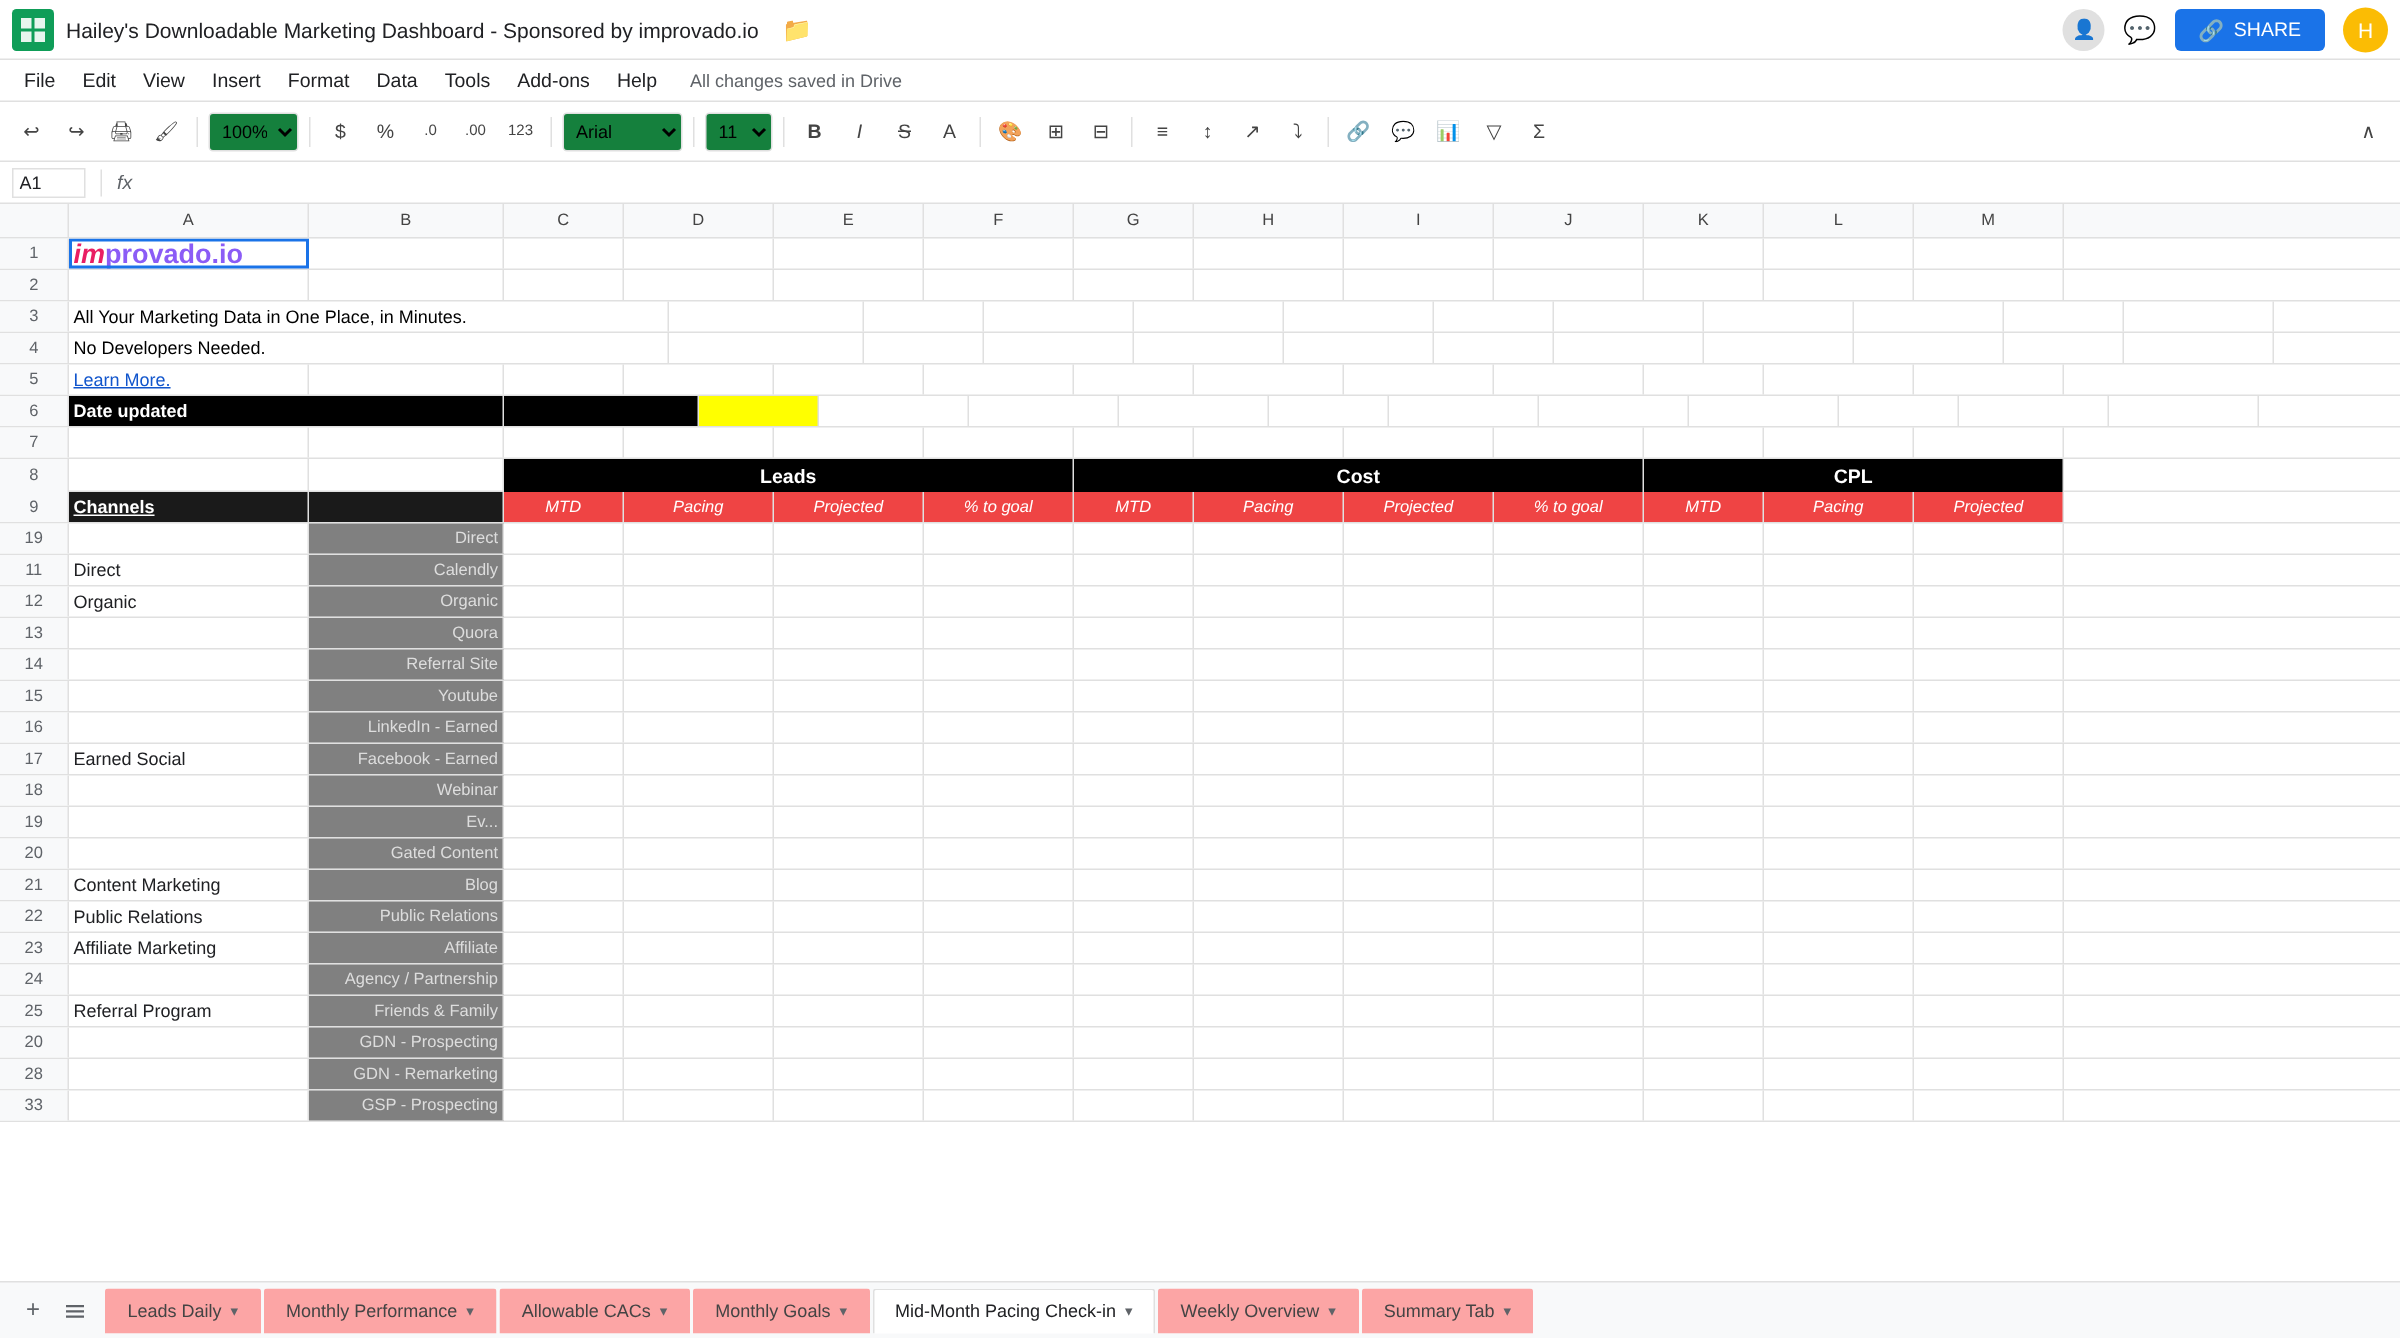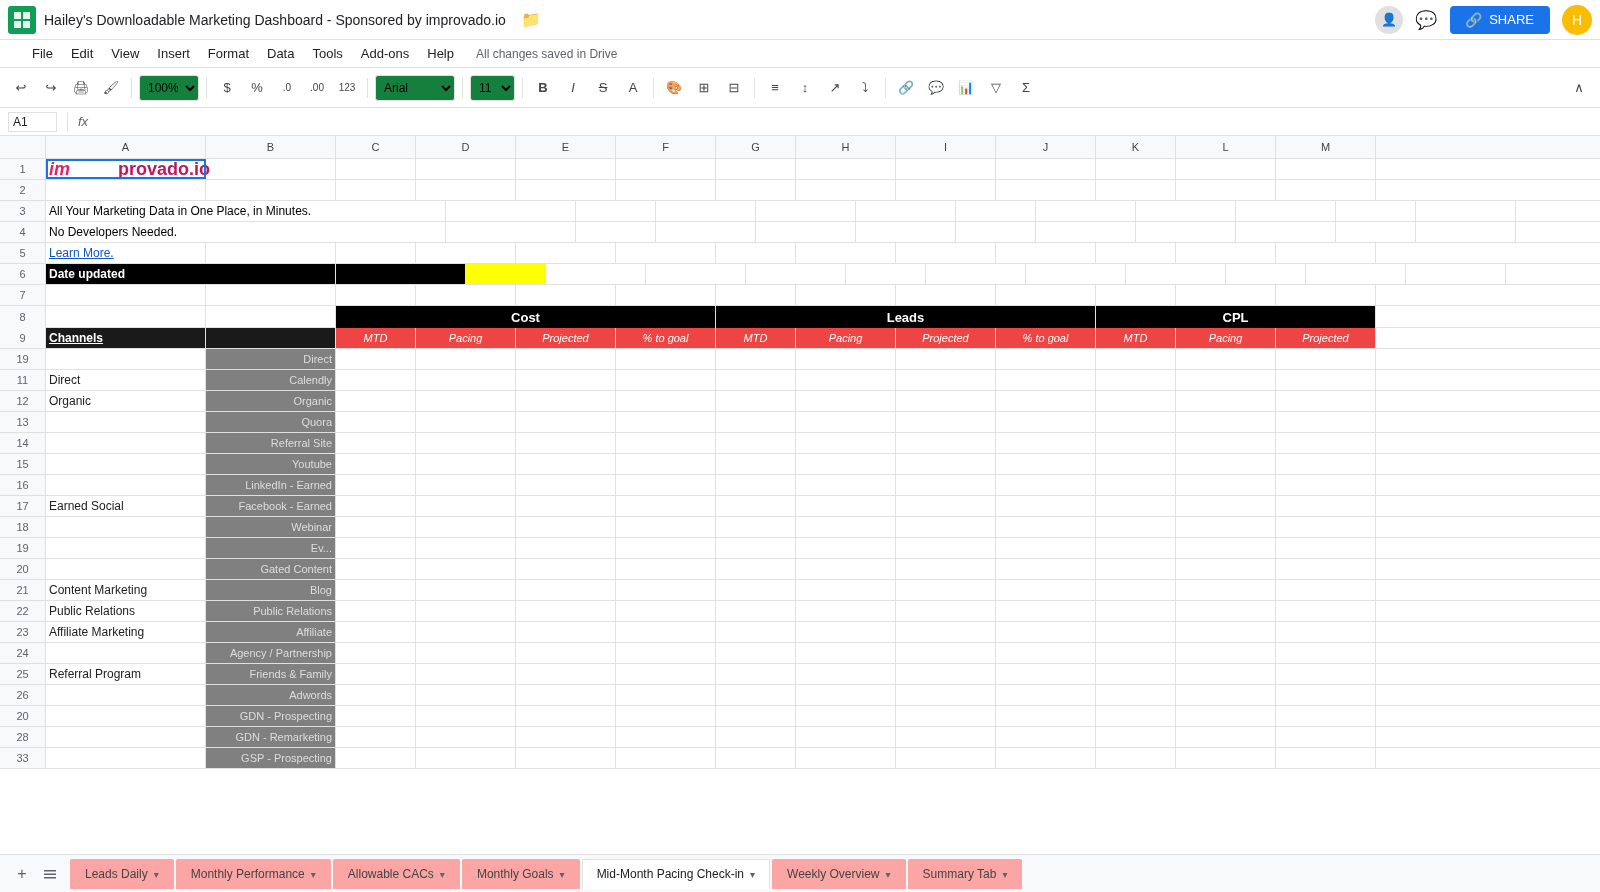--- a/index.html
+++ b/index.html
@@ -20,21 +20,21 @@
     #share-btn {
       background: #1a73e8; color: #fff; border: none; border-radius: 4px;
       padding: 6px 16px; font-size: 13px; cursor: pointer; display: flex; align-items: center; gap: 6px;
     }
     #avatar { width: 30px; height: 30px; border-radius: 50%; background: #fbbc04; display: flex; align-items: center; justify-content: center; color: #fff; font-size: 14px; }
 
     
     #menu-bar {
       display: flex; align-items: center; height: 28px;
       background: #fff; border-bottom: 1px solid #e0e0e0;
-      padding: 0 24px; gap: 2px; font-size: 13px;
+      padding: 0 8px; gap: 2px; font-size: 13px;
     }
     .menu-item { padding: 4px 8px; cursor: pointer; border-radius: 3px; color: #202124; }
     #saved-status { font-size: 12px; color: #5f6368; margin-left: 8px; }
 
     
     #toolbar {
       display: flex; align-items: center; height: 40px;
       background: #fff; border-bottom: 1px solid #e0e0e0;
       padding: 0 8px; gap: 4px;
     }
@@ -246,21 +246,21 @@
   </div>
 
   <div id="grid-container">
     <div id="grid">
 
       <div class="grid-row">
         <div class="row-num">1</div>
         <div class="cell col-a selected" style="overflow:visible;">
           <span style="font-size:18px;font-weight:bold;display:flex;align-items:center;">
             <span style="color:#e91e63;font-style:italic;">im</span>
-              <span style="color:#be185d;margin-left:48px;">provado.io</span>
+              <span style="color:#8b5cf6;">provado.io</span>
           </span>
         </div>
         <div class="cell col-b"></div>
         <div class="cell col-c"></div>
         <div class="cell col-d"></div>
         <div class="cell col-e"></div>
         <div class="cell col-f"></div>
         <div class="cell col-g"></div>
         <div class="cell col-h"></div>
         <div class="cell col-i"></div>
@@ -370,23 +370,23 @@
         <div class="cell col-k"></div>
         <div class="cell col-l"></div>
         <div class="cell col-m"></div>
       </div>
 
       <div class="grid-row" style="height:22px;">
         <div class="row-num" style="height:22px;">8</div>
         <div class="cell col-a" style="height:22px;"></div>
         <div class="cell col-b" style="height:22px;"></div>
 
+        <div class="cell cell-header-row" style="width:380px;height:22px;font-size:13px;">Leads</div>
+
         <div class="cell cell-header-row" style="width:380px;height:22px;font-size:13px;">Cost</div>
-
-        <div class="cell cell-header-row" style="width:380px;height:22px;font-size:13px;">Leads</div>
 
         <div class="cell cell-header-row" style="width:280px;height:22px;font-size:13px;">CPL</div>
       </div>
 
       <div class="grid-row">
         <div class="row-num">9</div>
         <div class="cell col-a cell-dark" style="color:#fff;font-weight:bold;text-decoration:underline;">Channels</div>
         <div class="cell col-b cell-dark"></div>
         <div class="cell col-c cell-subheader">MTD</div>
         <div class="cell col-d cell-subheader">Pacing</div>
@@ -666,36 +666,20 @@
         <div class="cell col-f"></div>
         <div class="cell col-g"></div>
         <div class="cell col-h"></div>
         <div class="cell col-i"></div>
         <div class="cell col-j"></div>
         <div class="cell col-k"></div>
         <div class="cell col-l"></div>
         <div class="cell col-m"></div>
       </div>
 
-      <div class="grid-row">
-        <div class="row-num">26</div>
-        <div class="cell col-a"></div>
-        <div class="cell col-b cell-sub">Adwords</div>
-        <div class="cell col-c"></div>
-        <div class="cell col-d"></div>
-        <div class="cell col-e"></div>
-        <div class="cell col-f"></div>
-        <div class="cell col-g"></div>
-        <div class="cell col-h"></div>
-        <div class="cell col-i"></div>
-        <div class="cell col-j"></div>
-        <div class="cell col-k"></div>
-        <div class="cell col-l"></div>
-        <div class="cell col-m"></div>
-      </div>
 
       <div class="grid-row">
         <div class="row-num">20</div>
         <div class="cell col-a"></div>
         <div class="cell col-b cell-sub">GDN - Prospecting</div>
         <div class="cell col-c"></div>
         <div class="cell col-d"></div>
         <div class="cell col-e"></div>
         <div class="cell col-f"></div>
         <div class="cell col-g"></div>

